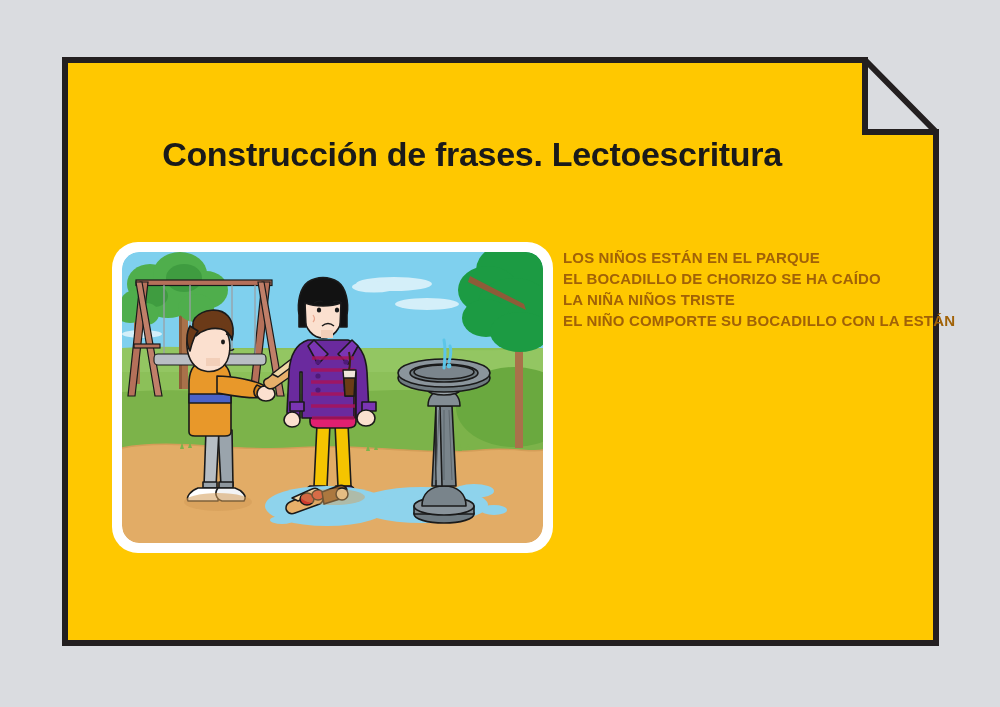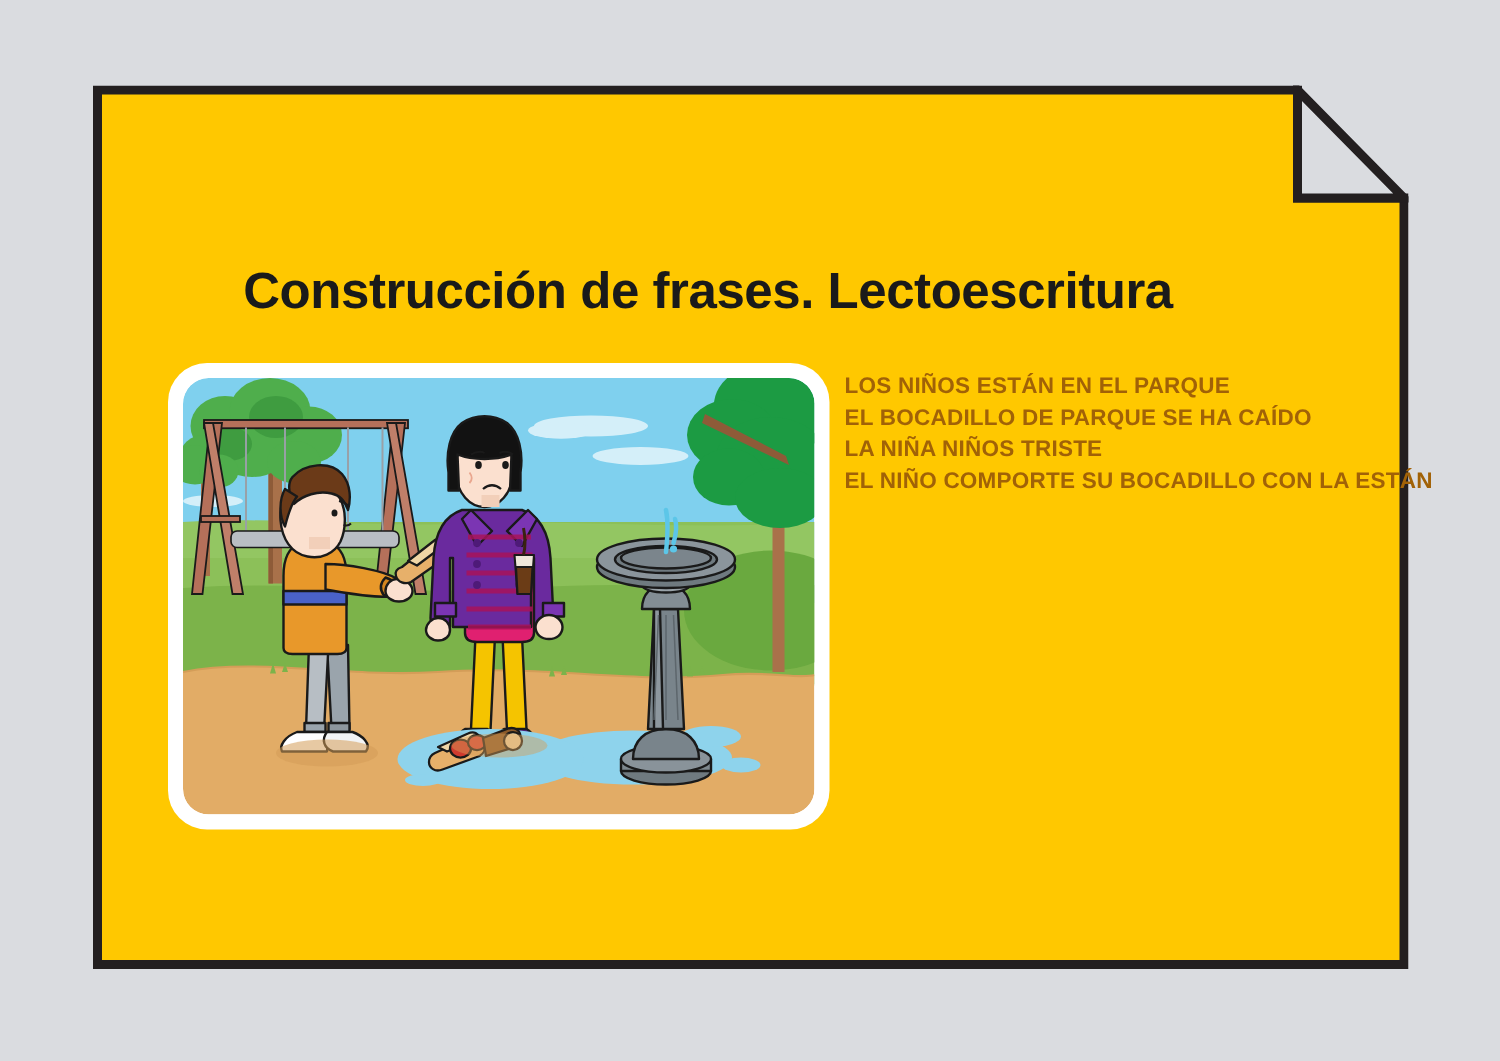--- a/index.html
+++ b/index.html
@@ -49,21 +49,20 @@
     left: 0;
     top: 78px;
     width: 820px;
     text-align: center;
     font-family: "Liberation Sans Narrow", "Liberation Sans", sans-serif;
     font-weight: bold;
     font-size: 34px;
     letter-spacing: -0.3px;
     color: #1a1a1a;
     white-space: nowrap;
-    margin-top: 40px;
   }
 
   
   #sentences {
     position: absolute;
     left: 501px;
     top: 190px;
     width: 370px;
   }
   .sentence-line {
@@ -356,20 +355,20 @@
             </g>
 
             <ellipse cx="96" cy="250" rx="34" ry="9" fill="#d49d58" opacity="0.55"></ellipse>
             <ellipse cx="211" cy="245" rx="32" ry="8" fill="#d49d58" opacity="0.45"></ellipse>
           </g>
         </svg>
       </div>
 
       <div id="sentences">
         <div class="sentence-line">LOS NIÑOS ESTÁN EN EL PARQUE</div>
-        <div class="sentence-line">EL BOCADILLO DE PARQUE SE HA CAÍDO</div>
+        <div class="sentence-line">EL BOCADILLO DE CHORIZO SE HA CAÍDO</div>
         <div class="sentence-line">LA NIÑA NIÑOS TRISTE</div>
         <div class="sentence-line">EL NIÑO COMPORTE SU BOCADILLO CON LA ESTÁN</div>
       </div>
 
     </div>
   </div>
 </div>
 
 </body></html>

